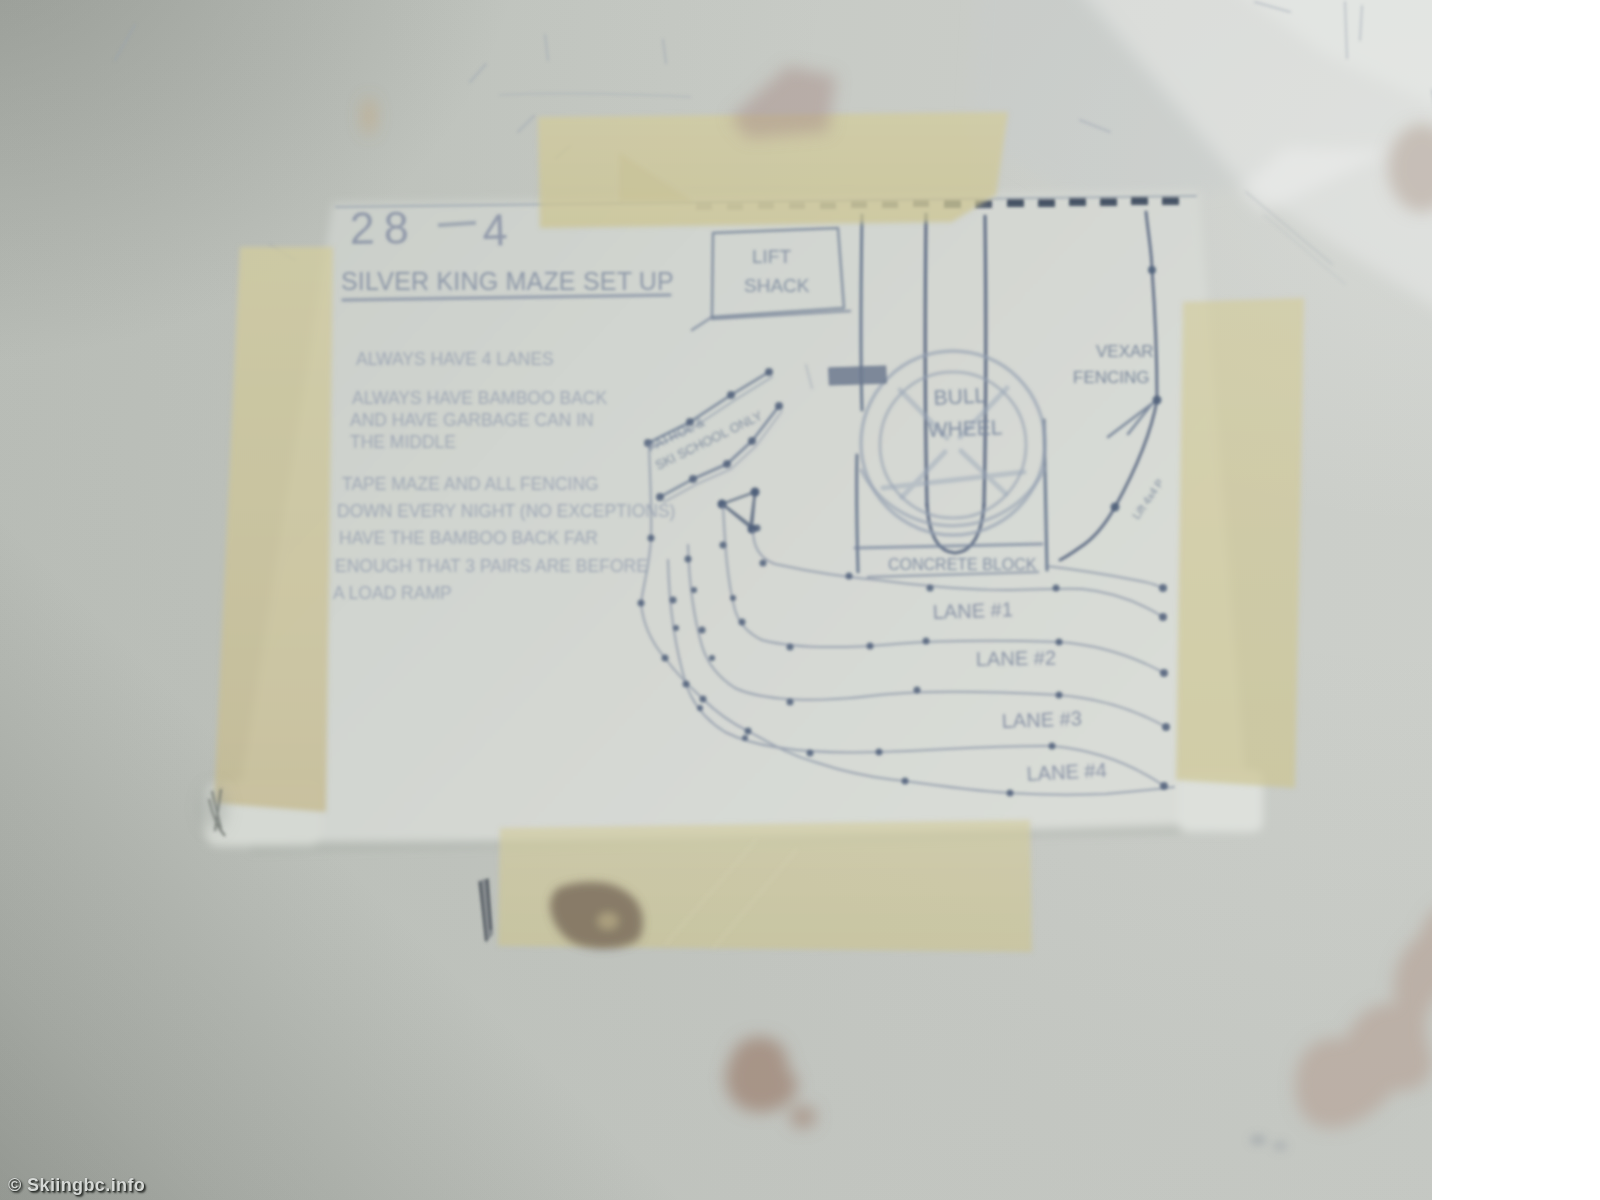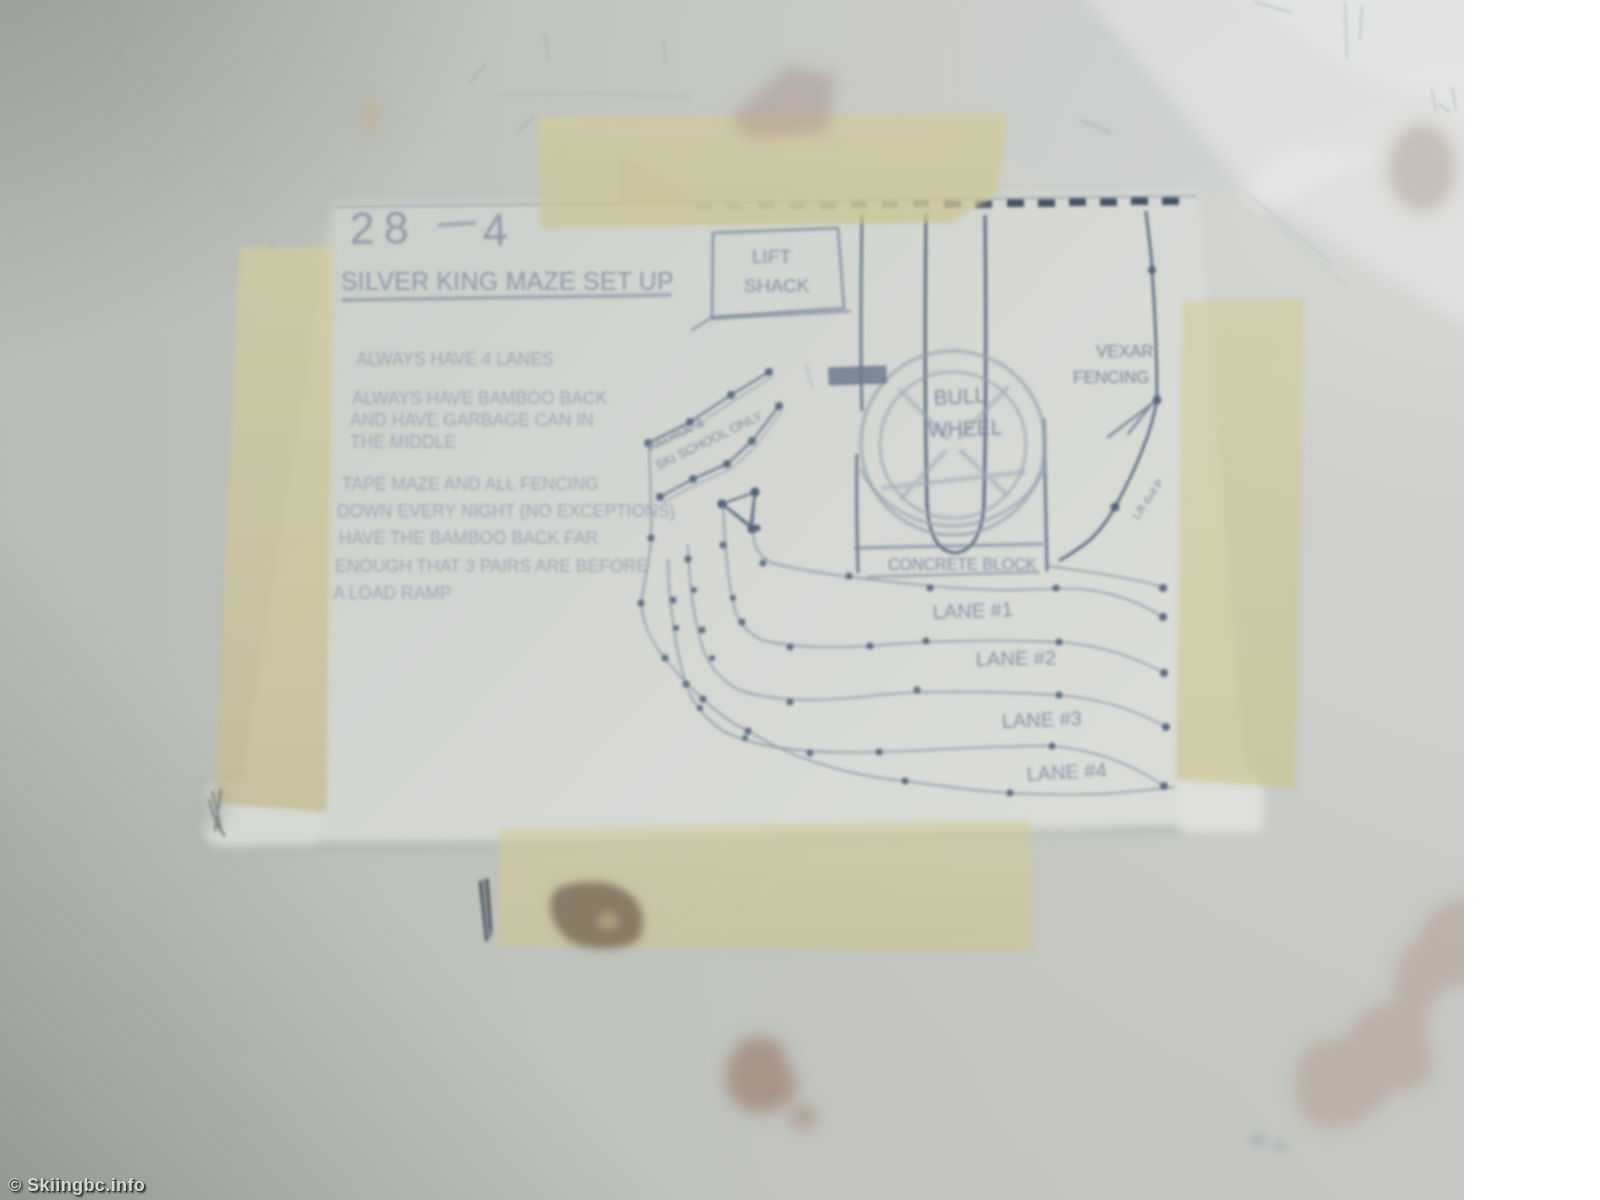--- a/index.html
+++ b/index.html
@@ -5,21 +5,20 @@
   html,body{margin:0;padding:0;}
   #stage{position:relative;width:1432px;height:1200px;overflow:hidden;
     font-family:"Liberation Sans", sans-serif;
     background-color:#c2c6c1;
     background-image:
       radial-gradient(1700px 1500px at 1420px 120px, rgba(108,112,106,0) 35%, rgba(108,112,106,0.07) 65%, rgba(108,112,106,0.10) 100%),
       radial-gradient(820px 560px at 1450px 190px, rgba(228,230,228,0.42), rgba(228,230,228,0) 60%),
       radial-gradient(900px 700px at -60px -90px, rgba(95,99,93,0.40), rgba(95,99,93,0) 65%),
       linear-gradient(45deg, rgba(88,92,86,0.38) 0%, rgba(88,92,86,0.22) 9%, rgba(88,92,86,0) 26%),
       linear-gradient(97deg, #bfc3bd 0%, #c4c8c2 30%, #c9ccc7 62%, #cccfca 100%);
-    padding-left: 32px;
   }
   #wm{position:absolute;left:8px;top:1175px;font-size:18px;font-weight:bold;
       color:#d6d9d6;letter-spacing:0.4px;
       text-shadow:2px 2px 2px rgba(40,44,40,0.85),0 0 1px rgba(55,59,55,0.7),1px 1px 1px rgba(40,44,40,0.8);}
 </style>
 </head>
 <body>
 <div id="stage">
 <svg width="1600" height="1200" style="position:absolute;left:0;top:0">
 <defs>

